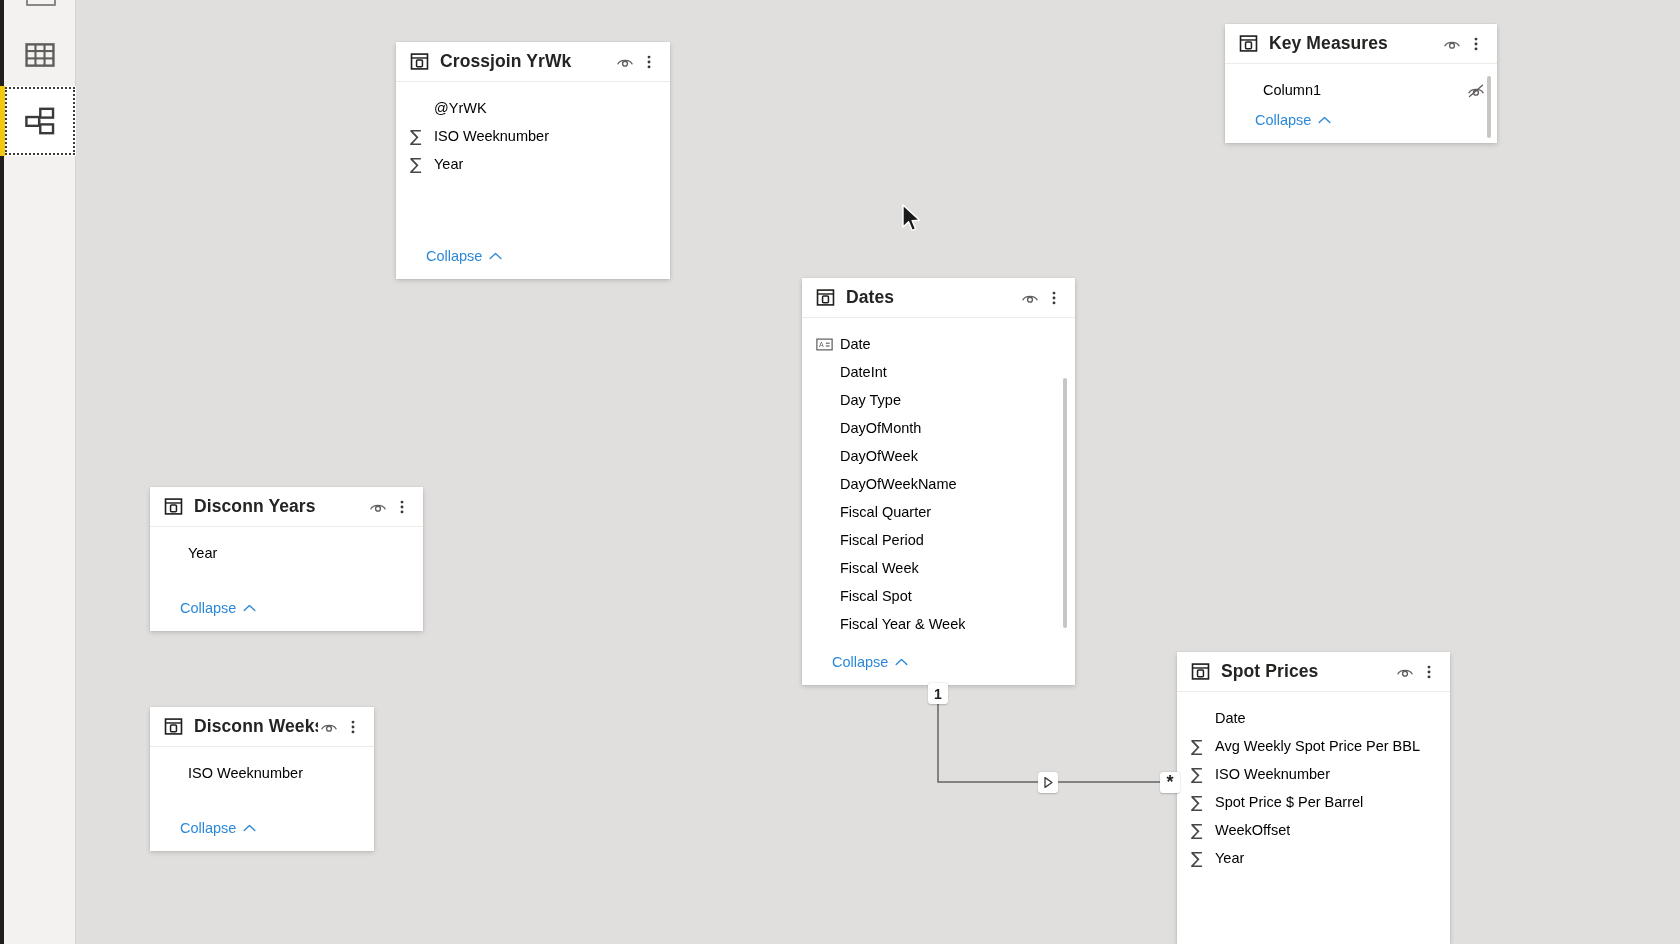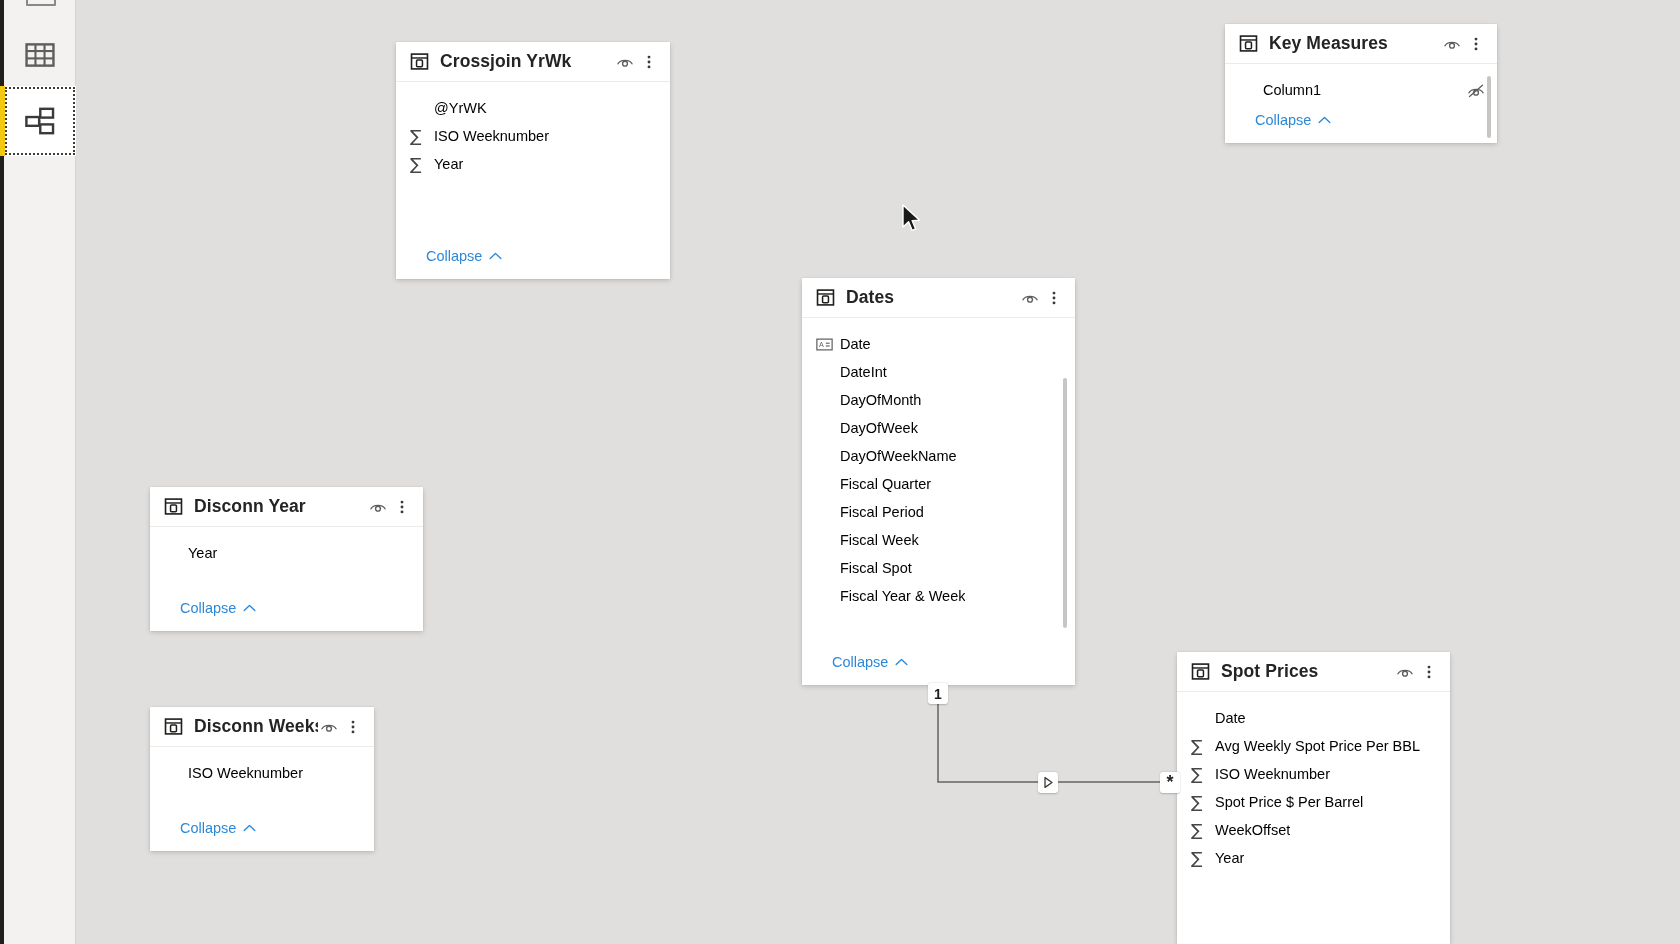--- a/index.html
+++ b/index.html
@@ -322,21 +322,21 @@
           </svg>
         </div>
       </div>
       <div class="card" style="left: 150px; top: 487px; width: 273px; height: 144px;">
         <div class="card-header">
           <svg viewBox="0 0 20 20" class="tbl-icon">
             <rect x="1.6" y="2.2" width="16.8" height="15.6" fill="none" stroke="#201f1e" stroke-width="1.7"></rect>
             <line x1="1.6" y1="6.3" x2="18.4" y2="6.3" stroke="#201f1e" stroke-width="1.5"></line>
             <rect x="6.9" y="8.4" width="6.2" height="7.2" rx="1.1" fill="none" stroke="#201f1e" stroke-width="1.6"></rect>
           </svg>
-          <div class="card-title">Disconn Year</div>
+          <div class="card-title">Disconn Years</div>
           <div class="hdr-actions">
             <div class="icon-btn">
               <svg viewBox="0 0 20 16" width="18" height="15">
                 <path d="M2.2 10.6 C4.6 5.4 15.4 5.4 17.8 10.6" fill="none" stroke="#605e5c" stroke-width="1.5" stroke-linecap="round"></path>
                 <circle cx="10" cy="10.4" r="2.7" fill="none" stroke="#605e5c" stroke-width="1.5"></circle>
               </svg>
             </div>
             <div class="icon-btn">
               <svg viewBox="0 0 4 16" width="4" height="16">
                 <circle cx="2" cy="3.1" r="1.45" fill="#3b3a39"></circle>
@@ -431,20 +431,24 @@
               </svg>
             </span>
             <span class="field-name">Date</span>
           </div>
           <div class="field-row">
             <span class="field-glyph"></span>
             <span class="field-name">DateInt</span>
           </div>
           <div class="field-row">
             <span class="field-glyph"></span>
+            <span class="field-name">Day Type</span>
+          </div>
+          <div class="field-row">
+            <span class="field-glyph"></span>
             <span class="field-name">DayOfMonth</span>
           </div>
           <div class="field-row">
             <span class="field-glyph"></span>
             <span class="field-name">DayOfWeek</span>
           </div>
           <div class="field-row">
             <span class="field-glyph"></span>
             <span class="field-name">DayOfWeekName</span>
           </div>

